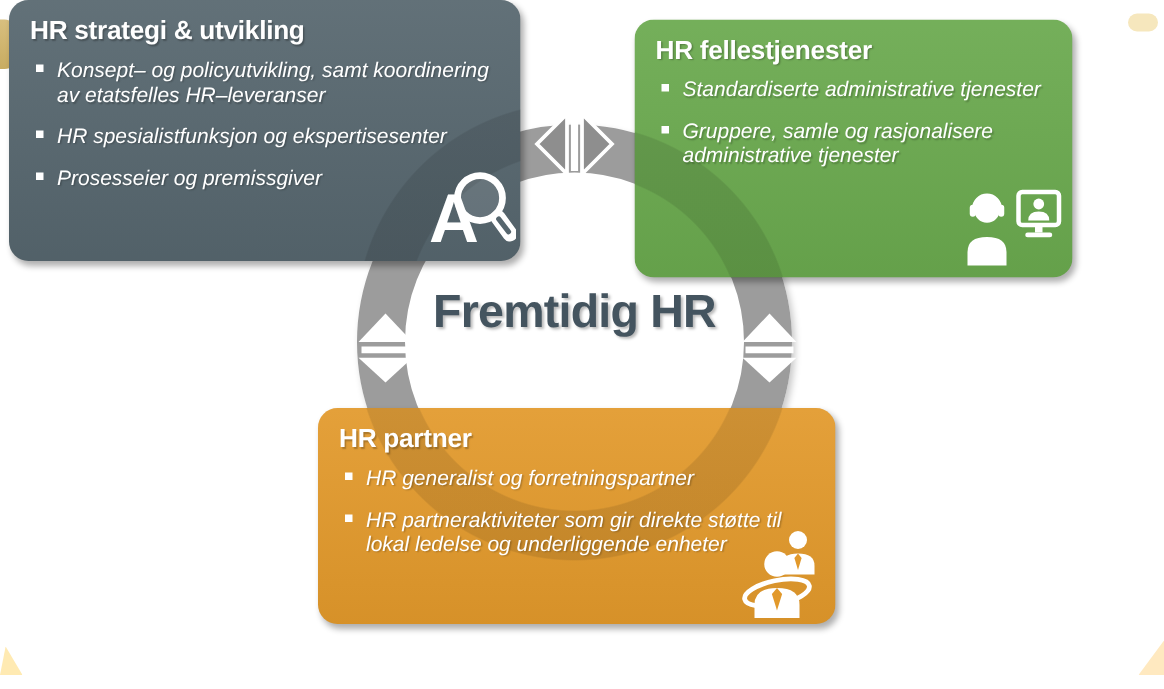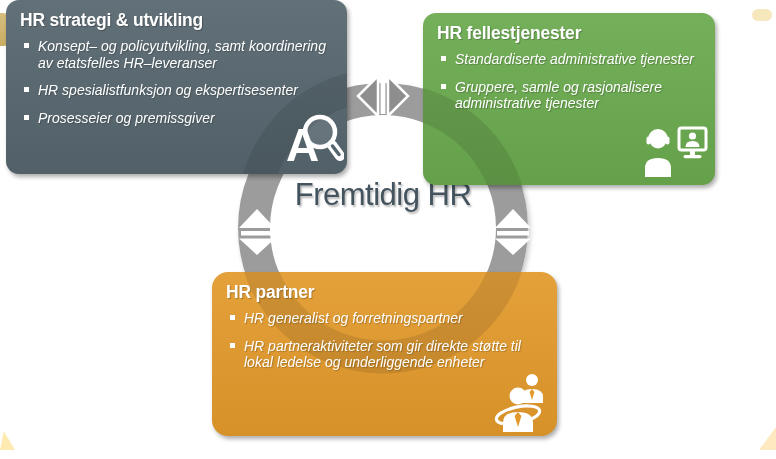--- a/index.html
+++ b/index.html
@@ -7,22 +7,22 @@
     position:relative;width:776px;height:459px;background:#ffffff;overflow:hidden;
     font-family:"Liberation Sans","DejaVu Sans",sans-serif;
   }
   
   .ring{
     position:absolute;left:238px;top:83px;width:290px;height:290px;box-sizing:border-box;
     border:32px solid var(--ring,#9c9c9c);border-radius:50%;z-index:2;
     box-shadow:2px 3px 5px rgba(0,0,0,.22);
   }
   .center-label{
-    position:absolute;left:238px;top:177px;width:290px;z-index:2;text-align:center;
-    font-size:31px;font-weight:normal;letter-spacing:-.5px;color:var(--center_text,#44545f);
+    position:absolute;left:238px;top:190px;width:290px;z-index:2;text-align:center;
+    font-size:31px;font-weight:bold;letter-spacing:-.5px;color:var(--center_text,#44545f);
     text-shadow:1.5px 1.5px 2px rgba(0,0,0,.28);
   }
   
   .box{
     position:absolute;z-index:3;border-radius:13px;box-sizing:border-box;
     padding:10px 15px 10px 14px;color:#fff;
     box-shadow:2px 3px 4px rgba(0,0,0,.32);
     background-image:linear-gradient(180deg,rgba(255,255,255,.07),rgba(0,0,0,.05));
   }
   .box .ring-tint{position:absolute;inset:0;border-radius:13px;pointer-events:none;}
@@ -33,21 +33,21 @@
   .box ul{list-style:none;margin:0;padding:0;position:relative;}
   .box li{display:flex;gap:9px;margin-bottom:11px;font-size:14px;line-height:1.18;
     text-shadow:1px 1px 1px rgba(0,0,0,.22);font-style:italic;}
   .box li::before{content:"";flex:none;width:5px;height:5px;background:#fff;margin-top:5px;margin-left:4px;}
   .box-strategy{left:6px;top:0;width:341px;height:174px;background-color:var(--slate,#56666e);}
   .box-strategy .ring-tint{background:radial-gradient(circle at 377px 214px,rgba(0,0,0,0) 0 112px,rgba(0,0,0,.10) 113px 145px,rgba(0,0,0,0) 146px);}
   .box-strategy li span{max-width:290px;}
   .box-shared{left:423px;top:13px;width:292px;height:172px;background-color:var(--green,#6aa94e);}
   .box-shared .ring-tint{background:radial-gradient(circle at -40px 215px,rgba(0,0,0,0) 0 112px,rgba(0,0,0,.10) 113px 145px,rgba(0,0,0,0) 146px);}
   .box-shared li span{max-width:290px;}
-  .box-partner{left:212px;top:272px;width:345px;height:164px;background-color:var(--orange,#e2992b);border-radius:16px;}
+  .box-partner{left:212px;top:272px;width:345px;height:144px;background-color:var(--orange,#e2992b);}
   .box-partner .ring-tint{background:radial-gradient(circle at 171px -44px,rgba(0,0,0,0) 0 112px,rgba(0,0,0,.10) 113px 145px,rgba(0,0,0,0) 146px);}
   .box-partner li span{max-width:306px;}
   .box-icon{position:absolute;z-index:4;}
   .icon-magnifier{right:3px;bottom:2px;color:var(--slate,#56666e);}
   .icon-support{right:6px;bottom:7px;color:var(--green,#6aa94e);}
   .icon-partners{right:9px;bottom:4px;color:var(--orange,#e2992b);}
   
   .arrow{position:absolute;z-index:5;}
   .arrow-top{left:354px;top:73px;}
   .arrow-left{left:237px;top:207px;}

